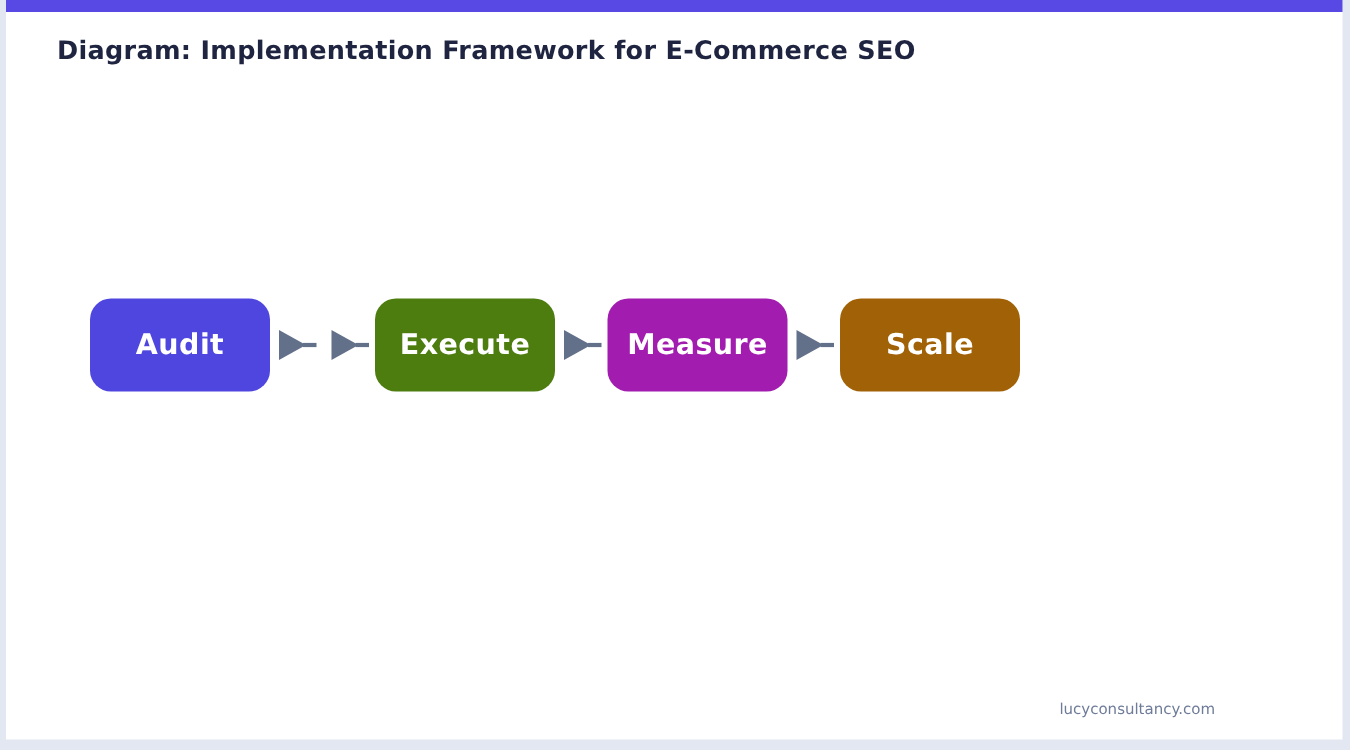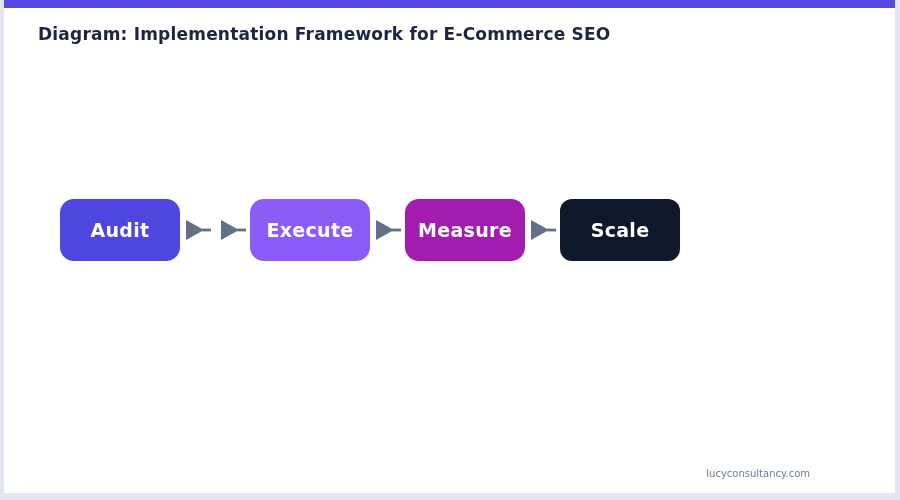--- a/index.html
+++ b/index.html
@@ -86,37 +86,37 @@
     </div>
 
 
     <div class="arrow" style="color: rgb(98, 112, 138);">
       <svg width="30" height="26" viewBox="0 0 30 26">
         <polygon points="3,3 3,23 21,13" fill="currentColor"></polygon>
         <rect x="19" y="11.6" width="9" height="2.8" fill="currentColor"></rect>
       </svg>
     </div>
 
-    <div class="node" style="background: #8b5cf6;">Execute</div>
+    <div class="node" style="background: #4d7c0f;">Execute</div>
 
     <div class="arrow" style="color: rgb(98, 112, 138);">
       <svg width="30" height="26" viewBox="0 0 30 26">
         <polygon points="3,3 3,23 21,13" fill="currentColor"></polygon>
         <rect x="19" y="11.6" width="9" height="2.8" fill="currentColor"></rect>
       </svg>
     </div>
 
     <div class="node" style="background: #a21caf;">Measure</div>
 
     <div class="arrow" style="color: rgb(98, 112, 138);">
       <svg width="30" height="26" viewBox="0 0 30 26">
         <polygon points="3,3 3,23 21,13" fill="currentColor"></polygon>
         <rect x="19" y="11.6" width="9" height="2.8" fill="currentColor"></rect>
       </svg>
     </div>
 
-    <div class="node" style="background: #0f172a; border-radius: 12px;">Scale</div>
+    <div class="node" style="background: #a16207;">Scale</div>
 
   </div>
 
   <div class="footer" style="color: rgb(110, 124, 153);">lucyconsultancy.com</div>
 
 </div>
 
 </body></html>

